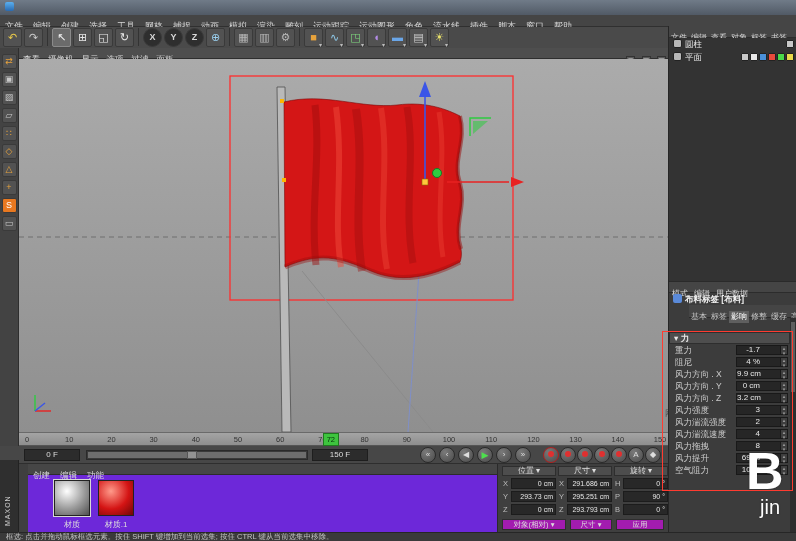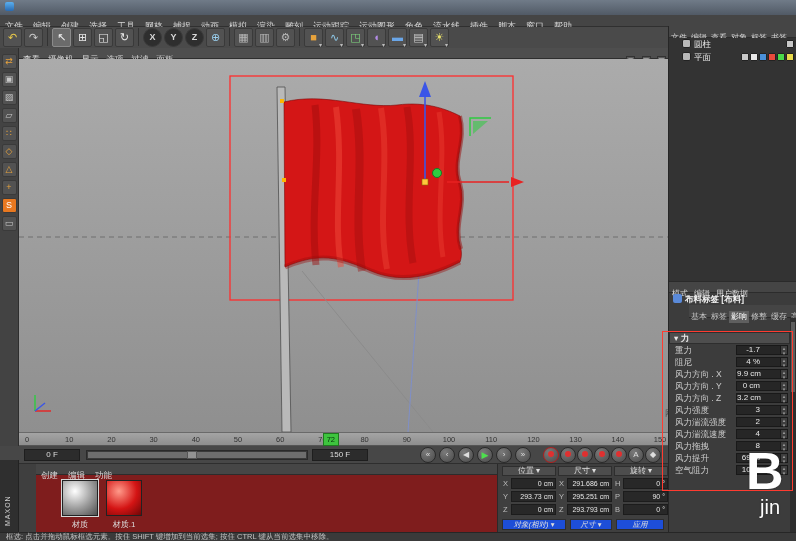--- a/index.html
+++ b/index.html
@@ -29,41 +29,41 @@
   #marker{position:absolute;top:0;width:16px;height:13px;background:#3ec43e;border:1px solid #1f7a1f;font-size:7.5px;line-height:11px;text-align:center;color:#06340a;}
   #transport{left:0;top:446px;width:668px;height:18px;background:#474747;border-bottom:1px solid #2e2e2e;}
   .tfield{position:absolute;height:12px;background:#2c2c2c;border:1px solid #1e1e1e;color:#ddd;font-size:8px;line-height:10px;text-align:center;top:3px;}
   #tslider{position:absolute;left:86px;top:4px;width:222px;height:10px;background:#3a3a3a;border:1px solid #2a2a2a;}
   #tslider .bar{position:absolute;left:1px;top:1px;bottom:1px;right:1px;background:#6e6e6e;}
   #tslider .handle{position:absolute;top:0;bottom:0;width:10px;background:#939393;border:1px solid #555;}
   .tp-btn{position:absolute;top:1px;width:16px;height:16px;border-radius:50%;background:radial-gradient(circle at 35% 30%,#7a7a7a,#4a4a4a);border:1px solid #2a2a2a;color:#ddd;font-size:8px;line-height:14px;text-align:center;}
   .tp-btn.accent{color:#4ee04e;font-size:9px;}
   .tp-btn.record{border-color:#b02020;}
   .tp-btn .dot{display:inline-block;width:6px;height:6px;border-radius:50%;background:#e03030;}
-  #materials{left:36px;top:464px;width:478px;height:68px;background:#7f1d1d;}
+  #materials{left:28px;top:464px;width:478px;height:68px;background:#6d28d9;}
   #mat-menus{height:11px;background:#464646;border-bottom:1px solid #2c2c2c;white-space:nowrap;}
   .mat-menu-item{display:inline-block;padding:0 5px;font-size:8.5px;line-height:10px;color:#d8d8d8;}
   .mat-thumb{position:absolute;top:16px;width:36px;height:36px;border:1px solid #222;background:#555;}
   .mat-thumb.selected{outline:1px solid #d8d8d8;}
   .sphere{width:100%;height:100%;}
   .sphere.gray{background:radial-gradient(circle at 35% 30%,#ffffff,#9a9a9a 55%,#4e4e4e);}
   .sphere.red{background:radial-gradient(circle at 35% 30%,#ff9a8a,#d41414 55%,#6e0606);}
   .mat-name{position:absolute;top:55px;width:38px;text-align:center;font-size:8px;color:#ddd;}
   #coords{left:497px;top:464px;width:171px;height:68px;background:#3f3f3f;border-left:1px solid #2a2a2a;}
   .coord-col{position:absolute;top:2px;width:54px;}
   .coord-header{height:10px;background:#4d4d4d;border:1px solid #2e2e2e;font-size:8px;line-height:8px;text-align:center;color:#ddd;}
   .coord-row{margin-top:2px;height:11px;position:relative;}
   .coord-axis{position:absolute;left:1px;top:1px;font-size:7.5px;color:#bbb;}
   .coord-field{position:absolute;left:9px;right:0;height:11px;background:#282828;border:1px solid #1c1c1c;font-size:7px;line-height:9px;text-align:right;padding-right:2px;color:#e6e6e6;overflow:hidden;}
-  .coord-bottom{position:absolute;top:55px;height:11px;background:#1d4ed8;border:1px solid #2e2e2e;font-size:7.5px;line-height:9px;color:#ddd;text-align:center;overflow:hidden;font-style:italic;}
+  .coord-bottom{position:absolute;top:55px;height:11px;background:#a21caf;border:1px solid #2e2e2e;font-size:7.5px;line-height:9px;color:#ddd;text-align:center;overflow:hidden;}
   #rightpanel{left:668px;top:26px;width:128px;height:506px;background:#3c3c3c;border-left:1px solid #262626;}
   #om-menus{position:absolute;left:0;top:0;width:100%;height:12px;background:#454545;border-bottom:1px solid #2c2c2c;white-space:nowrap;}
   .om-menu-item{display:inline-block;padding:0 2px;font-size:8px;line-height:11px;color:#d8d8d8;}
   #om-list{position:absolute;left:0;top:12px;width:100%;height:243px;background:#333;}
-  .om-row{position:relative;height:13px;line-height:13px;padding-left:13px;font-size:8.5px;color:#e8e8e8;}
+  .om-row{position:relative;height:13px;line-height:13px;padding-left:4px;font-size:8.5px;color:#e8e8e8;}
   .om-icon{display:inline-block;width:9px;height:9px;border-radius:2px;margin-right:3px;vertical-align:-1px;border:1px solid #222;}
   .om-tags{position:absolute;right:2px;top:2px;}
   .om-tag{display:inline-block;width:8px;height:8px;border-radius:1px;margin-left:1px;border:1px solid #222;vertical-align:top;}
   #attr-menus{position:absolute;left:0;top:255px;width:100%;height:12px;background:#454545;border-top:1px solid #2a2a2a;border-bottom:1px solid #2c2c2c;white-space:nowrap;}
   .attr-menu-item{display:inline-block;padding:0 3px;font-size:8px;line-height:11px;color:#d8d8d8;}
   #attr-title{position:absolute;left:0;top:267px;width:100%;height:12px;font-size:8.5px;line-height:12px;color:#f0f0f0;padding-left:4px;font-weight:bold;white-space:nowrap;}
   .attr-title-icon{display:inline-block;width:9px;height:9px;background:#5a8ad9;border-radius:2px;margin-right:3px;vertical-align:-1px;}
   #attr-tabs{position:absolute;left:0;top:279px;width:100%;height:13px;background:#454545;border-bottom:1px solid #2a2a2a;white-space:nowrap;margin-left:20px;}
   .attr-tab{display:inline-block;padding:0 2px;font-size:8px;line-height:12px;color:#c8c8c8;}
   .attr-tab.active{background:#5f5f5f;color:#fff;}

